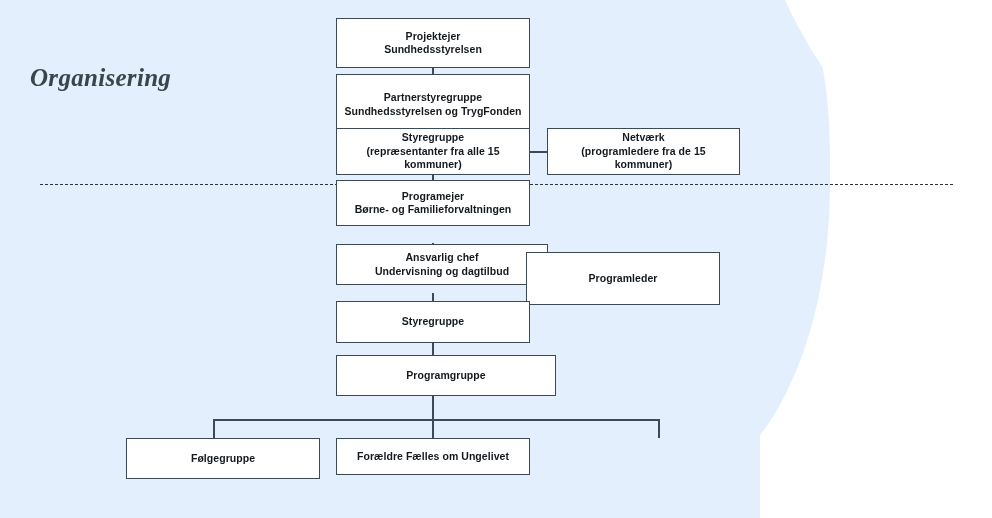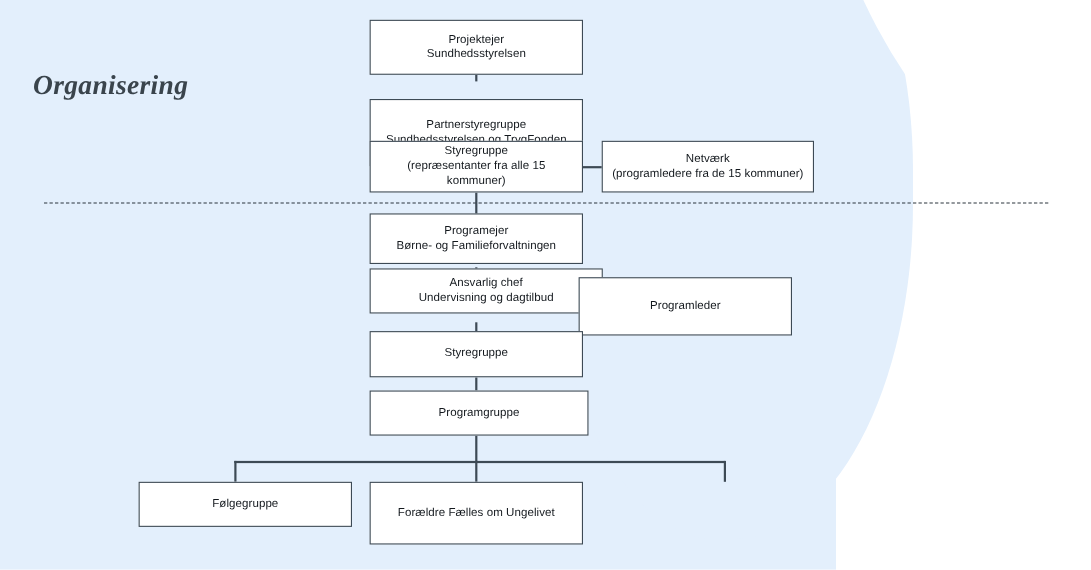--- a/index.html
+++ b/index.html
@@ -77,21 +77,21 @@
     position:absolute;
     box-sizing:border-box;
     background:#ffffff;
     border:1.6px solid #3d4a55;
     display:flex;
     align-items:center;
     justify-content:center;
     text-align:center;
     color:#14191e;
     font-size:10.5px;
-    font-weight:400;
+    font-weight:700;
     line-height:13.5px;
     letter-spacing:0.05px;
     padding:5px 6px;
   }
   .node .lbl{white-space:pre-line;}
 </style>
 </head>
 <body>
 
 <div id="stage">
@@ -125,59 +125,59 @@
   <div class="conn conn-h" style="left:213px;top:419px;width:446px;"></div>
   <div class="conn conn-v" style="left:213px;top:419px;height:19px;"></div>
   <div class="conn conn-v" style="left:432px;top:419px;height:19px;"></div>
   <div class="conn conn-v" style="left:658px;top:419px;height:19px;"></div>
 
   <div class="node" style="left:336px;top:18px;width:194px;height:50px;">
     <span class="lbl">Projektejer
 Sundhedsstyrelsen</span>
   </div>
 
-  <div class="node" style="left:336px;top:74px;width:194px;height:61px;margin-top:16px;">
+  <div class="node" style="left:336px;top:74px;width:194px;height:61px;">
     <span class="lbl">Partnerstyregruppe
 Sundhedsstyrelsen og TrygFonden</span>
   </div>
 
   <div class="node" style="left:336px;top:128px;width:194px;height:47px;">
     <span class="lbl">Styregruppe
 (repræsentanter fra alle 15 kommuner)</span>
   </div>
 
   <div class="node" style="left:547px;top:128px;width:193px;height:47px;">
     <span class="lbl">Netværk
 (programledere fra de 15 kommuner)</span>
   </div>
 
-  <div class="node" style="left:336px;top:194px;width:194px;height:46px;">
+  <div class="node" style="left:336px;top:180px;width:194px;height:46px;">
     <span class="lbl">Programejer
 Børne- og Familieforvaltningen</span>
   </div>
 
   <div class="node" style="left:336px;top:244px;width:212px;height:41px;justify-content:center;">
     <span class="lbl">Ansvarlig chef
 Undervisning og dagtilbud</span>
   </div>
 
   <div class="node" style="left:526px;top:252px;width:194px;height:53px;">
     <span class="lbl">Programleder</span>
   </div>
 
   <div class="node" style="left:336px;top:301px;width:194px;height:42px;">
     <span class="lbl">Styregruppe</span>
   </div>
 
-  <div class="node" style="left:336px;top:355px;width:199px;height:41px;">
+  <div class="node" style="left:336px;top:355px;width:220px;height:41px;">
     <span class="lbl">Programgruppe</span>
   </div>
 
   <div class="node" style="left:110px;top:438px;width:194px;height:41px;margin-left:16px;">
     <span class="lbl">Følgegruppe</span>
   </div>
 
-  <div class="node" style="left:336px;top:438px;width:194px;height:57px;">
+  <div class="node" style="left:336px;top:438px;width:194px;height:37px;">
     <span class="lbl">Forældre Fælles om Ungelivet</span>
   </div>
 
 
 </div>
 
 </body></html>

